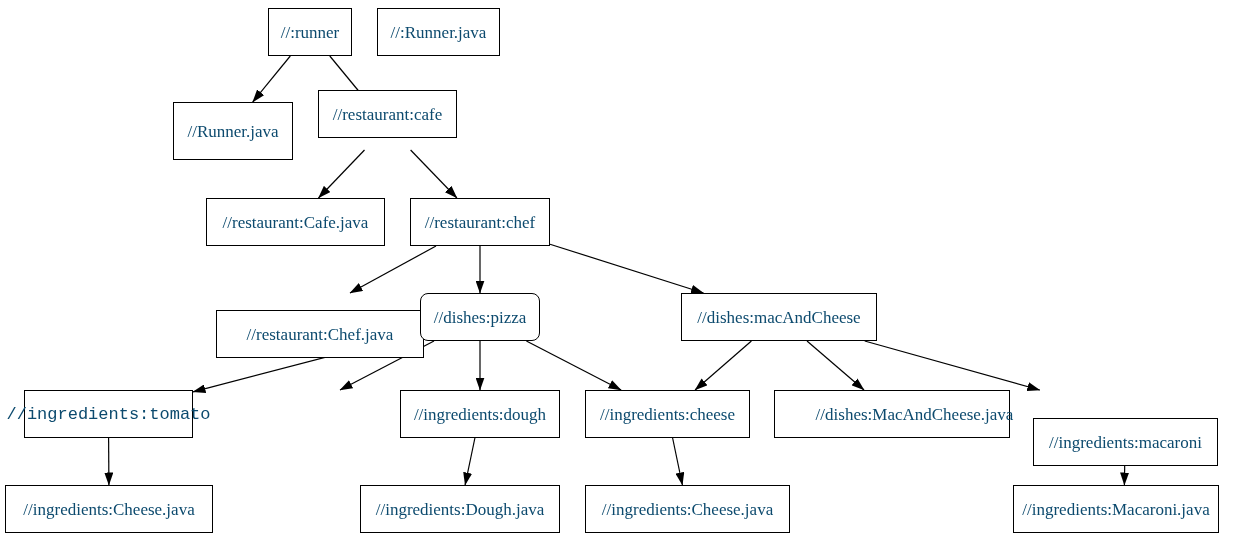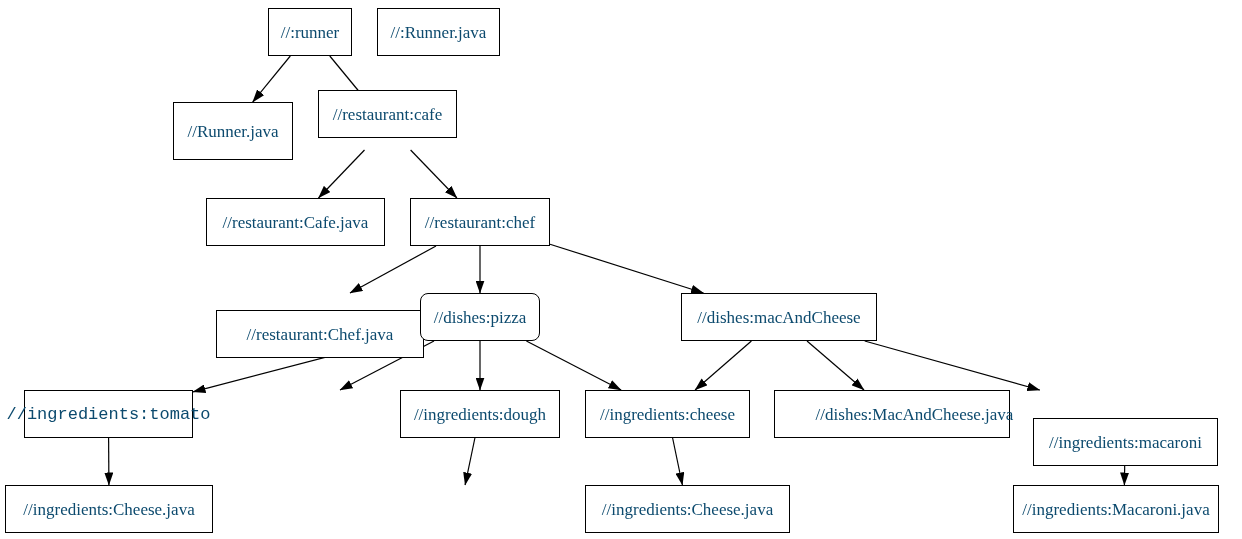--- a/index.html
+++ b/index.html
@@ -78,16 +78,17 @@
   <div class="node" style="left: 410px; top: 198px; width: 140px; height: 48px;">//restaurant:chef</div>
   <div class="node" style="left: 216px; top: 310px; width: 208px; height: 48px;">//restaurant:Chef.java</div>
   <div class="node" style="left: 420px; top: 293px; width: 120px; height: 48px; border-radius: 8px;">//dishes:pizza</div>
   <div class="node" style="left: 681px; top: 293px; width: 196px; height: 48px;">//dishes:macAndCheese</div>
   <div class="node" style="left: 24px; top: 390px; width: 169px; height: 48px; font-family: Liberation Mono, monospace;">//ingredients:tomato</div>
   <div class="node" style="left: 400px; top: 390px; width: 160px; height: 48px;">//ingredients:dough</div>
   <div class="node" style="left: 585px; top: 390px; width: 165px; height: 48px;">//ingredients:cheese</div>
   <div class="node" style="left: 774px; top: 390px; width: 236px; height: 48px; padding-left: 45px;">//dishes:MacAndCheese.java</div>
   <div class="node" style="left: 1033px; top: 390px; width: 185px; height: 48px; margin-top: 28px;">//ingredients:macaroni</div>
   <div class="node" style="left: 5px; top: 485px; width: 208px; height: 48px;">//ingredients:Cheese.java</div>
+  <div class="node" style="left: 360px; top: 485px; width: 200px; height: 48px;">//ingredients:Dough.java</div>
   <div class="node" style="left: 585px; top: 485px; width: 205px; height: 48px;">//ingredients:Cheese.java</div>
   <div class="node" style="left: 1013px; top: 485px; width: 206px; height: 48px;">//ingredients:Macaroni.java</div>
 
 </div>
 
 </body></html>

